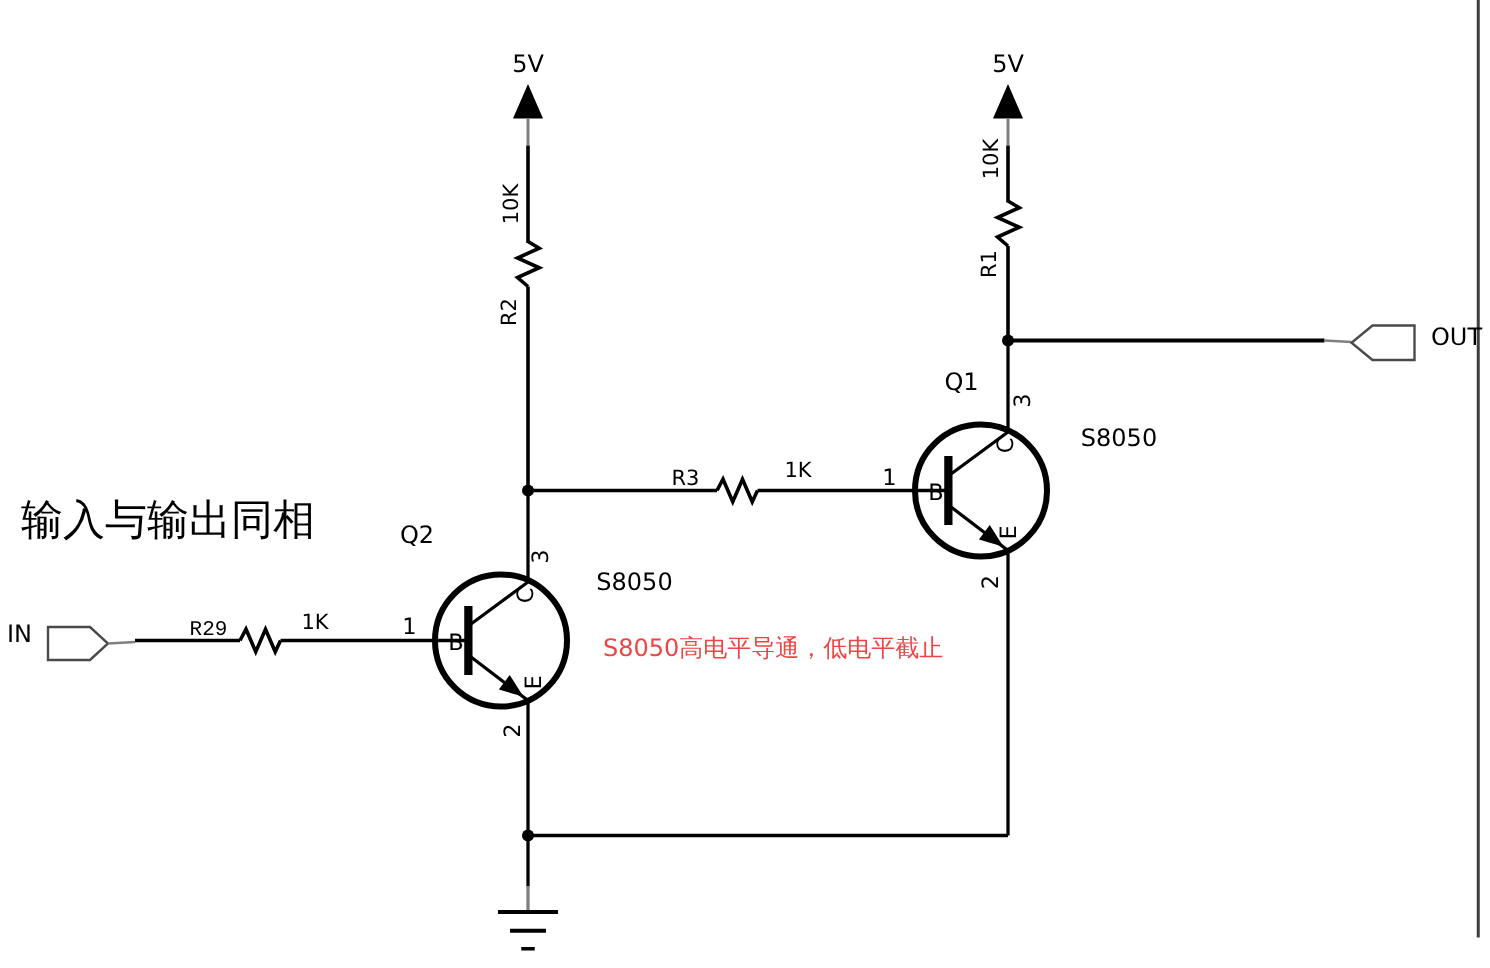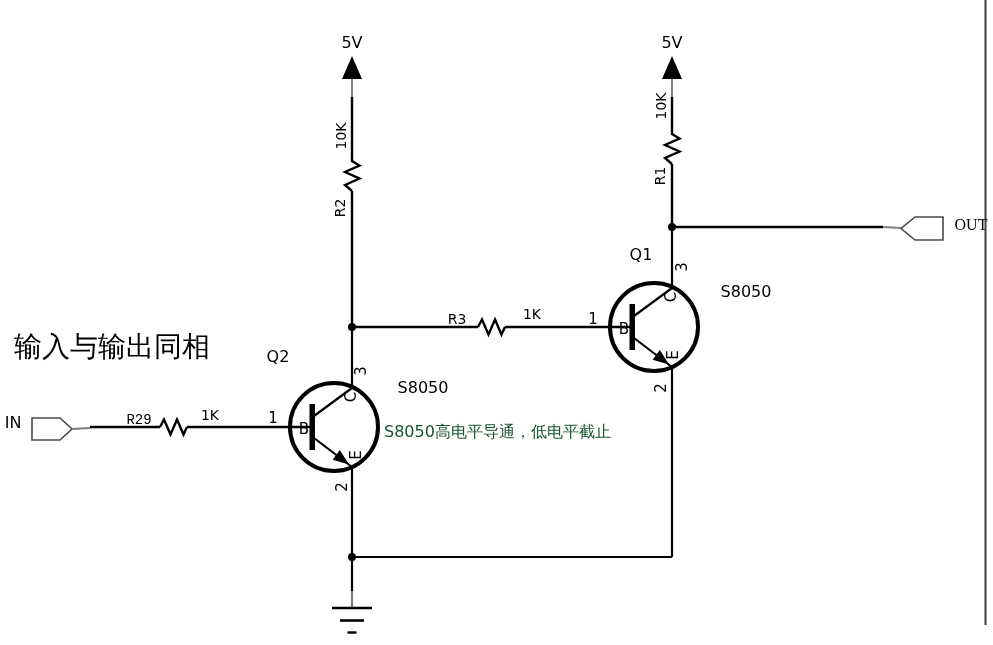--- a/index.html
+++ b/index.html
@@ -23,23 +23,23 @@
   .f15{font-size:15px;}
   .f16{font-size:16px;}
   .note-phase{
     position:absolute;
     left:14px;top:333px;
     font-family:"DejaVu Serif",serif;
     font-size:28px;color:#000;white-space:nowrap;line-height:1;text-align:right;
   }
   .note-behavior{
     position:absolute;
-    left:384px;top:423px;
+    left:402px;top:423px;
     font-family:"DejaVu Sans","DejaVu Serif",serif;
-    font-size:16px;color:#14532d;white-space:nowrap;line-height:1.1;
+    font-size:16px;color:#ef4444;white-space:nowrap;line-height:1.1;
   }
 </style>
 </head>
 <body>
 
 <div id="stage">
 
   <svg id="schematic-svg" width="993" height="645" viewBox="0 0 993 645">
 
     <line x1="985.5" y1="0" x2="985.5" y2="625" stroke="#3e3e3e" stroke-width="2"></line>
@@ -152,18 +152,18 @@
   <div class="label f16" style="left:609px;top:255px;margin-left:32px;">Q1</div>
   <div class="label f16" style="left:746px;top:292px;">S8050</div>
   <div class="label f15" style="left:593px;top:319px;">1</div>
   <div class="label f15" style="left:624px;top:329px;">B</div>
   <div class="label rot f15" style="left:671px;top:297px;">C</div>
   <div class="label rot f15" style="left:673px;top:355px;">E</div>
   <div class="label rot f15" style="left:682px;top:267px;">3</div>
   <div class="label rot f15" style="left:661px;top:388px;">2</div>
 
   <div class="label f16" style="left:13px;top:423px;text-align:center;">IN</div>
-  <div class="label f16" style="left:971px;top:225px;font-family:Liberation Serif, serif;">OUT</div>
+  <div class="label f16" style="left:971px;top:225px;">OUT</div>
 
   <div class="note-phase">输入与输出同相</div>
   <div class="note-behavior">S8050高电平导通，低电平截止</div>
 
 </div>
 
 </body></html>

